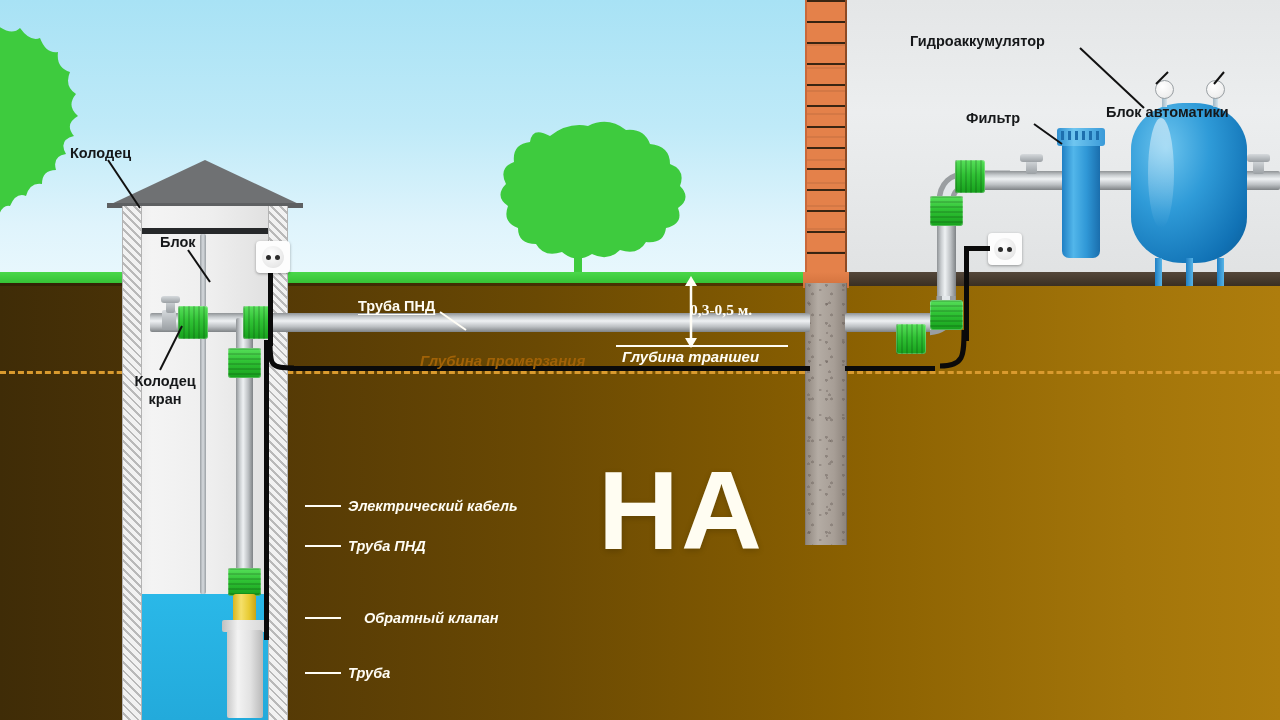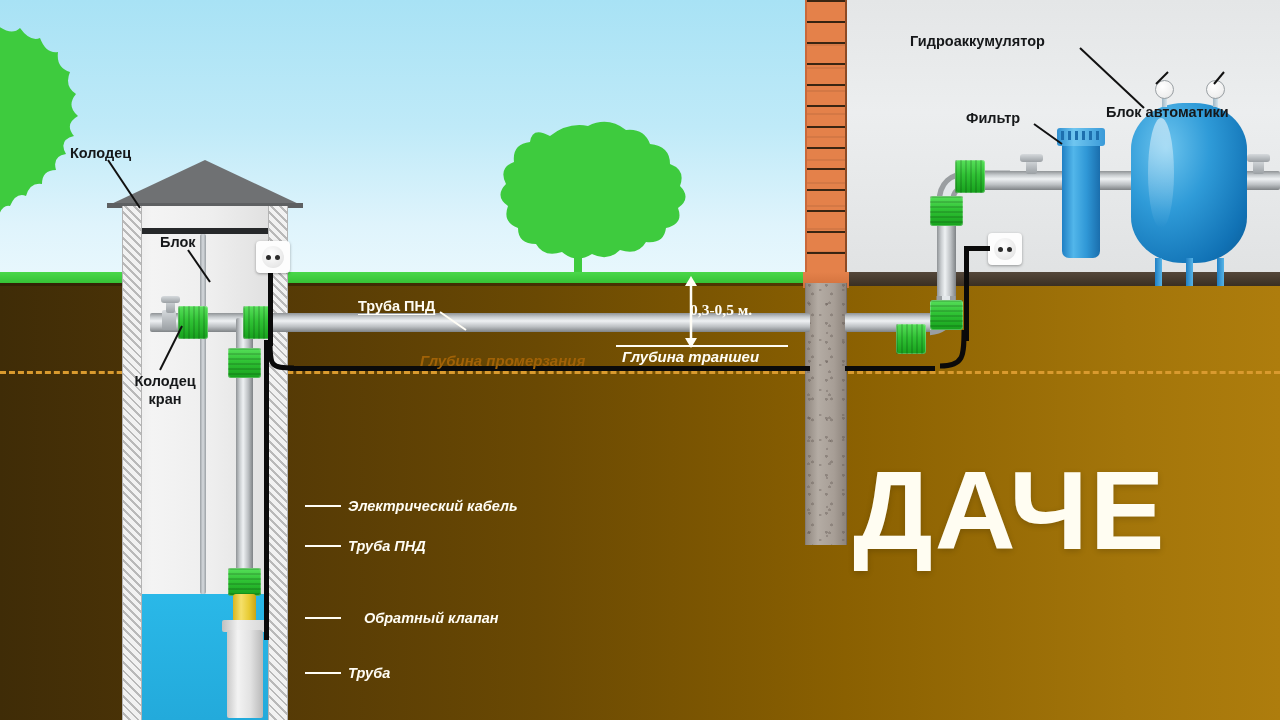--- a/index.html
+++ b/index.html
@@ -191,21 +191,21 @@
   <div class="house-floor"></div>
 
   <div class="brick"></div>
   <div class="found-cap"></div>
   <div class="foundation"></div>
 
   <div class="freeze-line"></div>
   <div class="freeze-line2"></div>
 
 
-  <div class="bigtext r">ДАЧЕ</div>
+  <div class="bigtext l">НА</div>
 
   <div class="well-roof"></div>
   <div class="well-roof-sh"></div>
   <div class="well-body"></div>
   <div class="well-lip"></div>
   <div class="well-wall lft"></div>
   <div class="well-wall rgt"></div>
   <div class="well-water"></div>
 
   <div class="pipe-v" style="left:200px; top:234px; width:6px; height:360px; background:linear-gradient(90deg,#9aa0a4,#d6dade,#9aa0a4);"></div>

